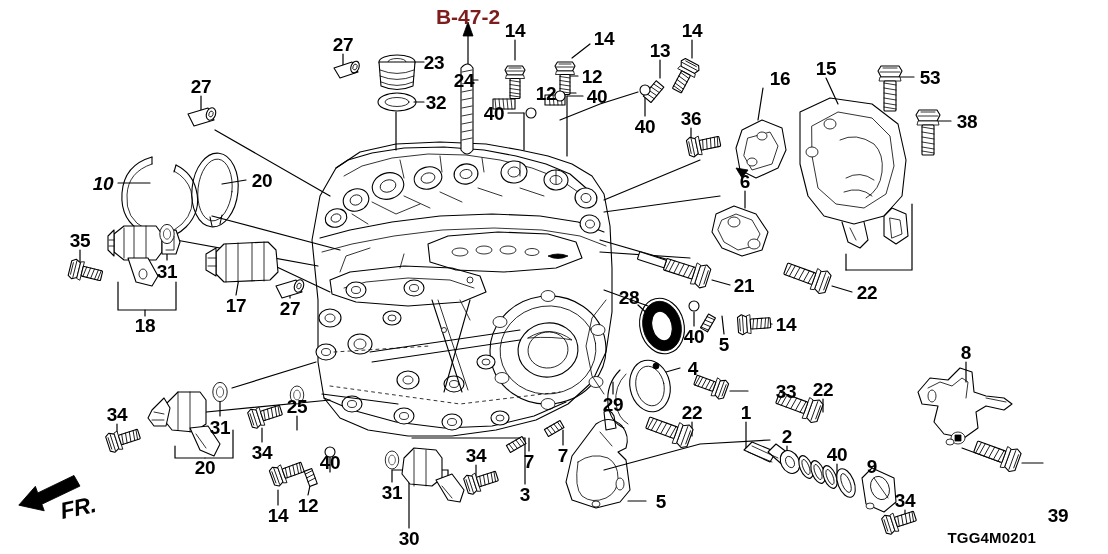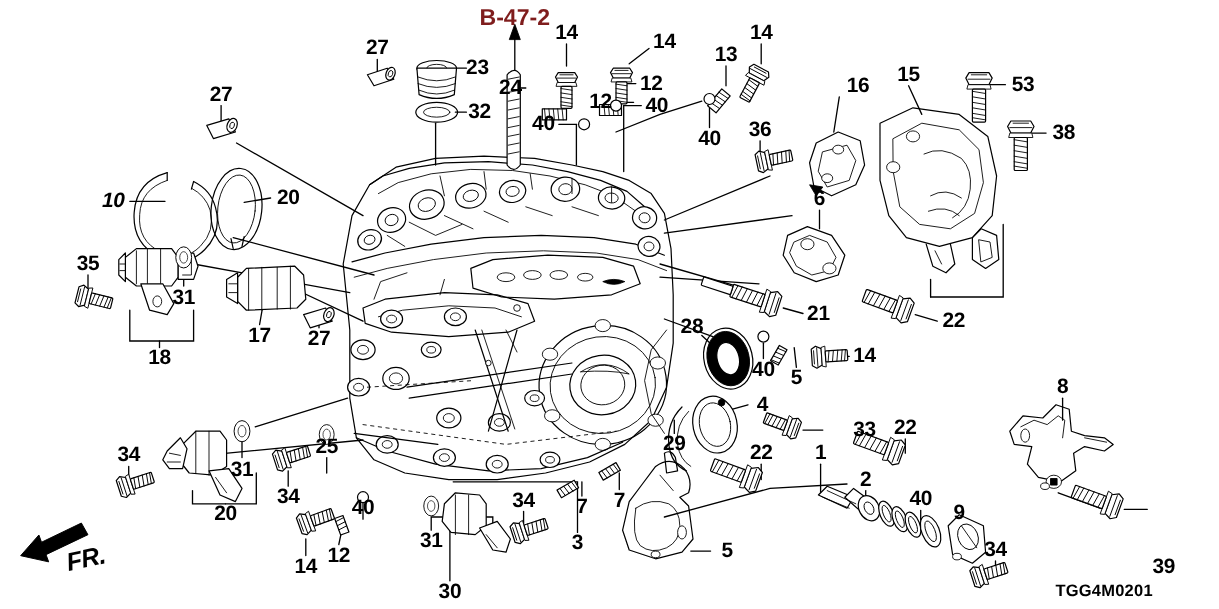--- a/index.html
+++ b/index.html
@@ -45,21 +45,20 @@
   }
   .partno{
     position:absolute;
     font-family:"Liberation Sans", sans-serif;
     font-size:15px;
     font-weight:700;
     color:#000000;
     white-space:nowrap;
     transform:translate(-50%,-50%);
     letter-spacing:0.2px;
-    margin-left:12px;
   }
   .frlabel{
     position:absolute;
     font-family:"Liberation Sans", sans-serif;
     font-size:23px;
     font-weight:700;
     font-style:italic;
     color:#000000;
     white-space:nowrap;
     transform:translate(-50%,-50%) rotate(-12deg);

